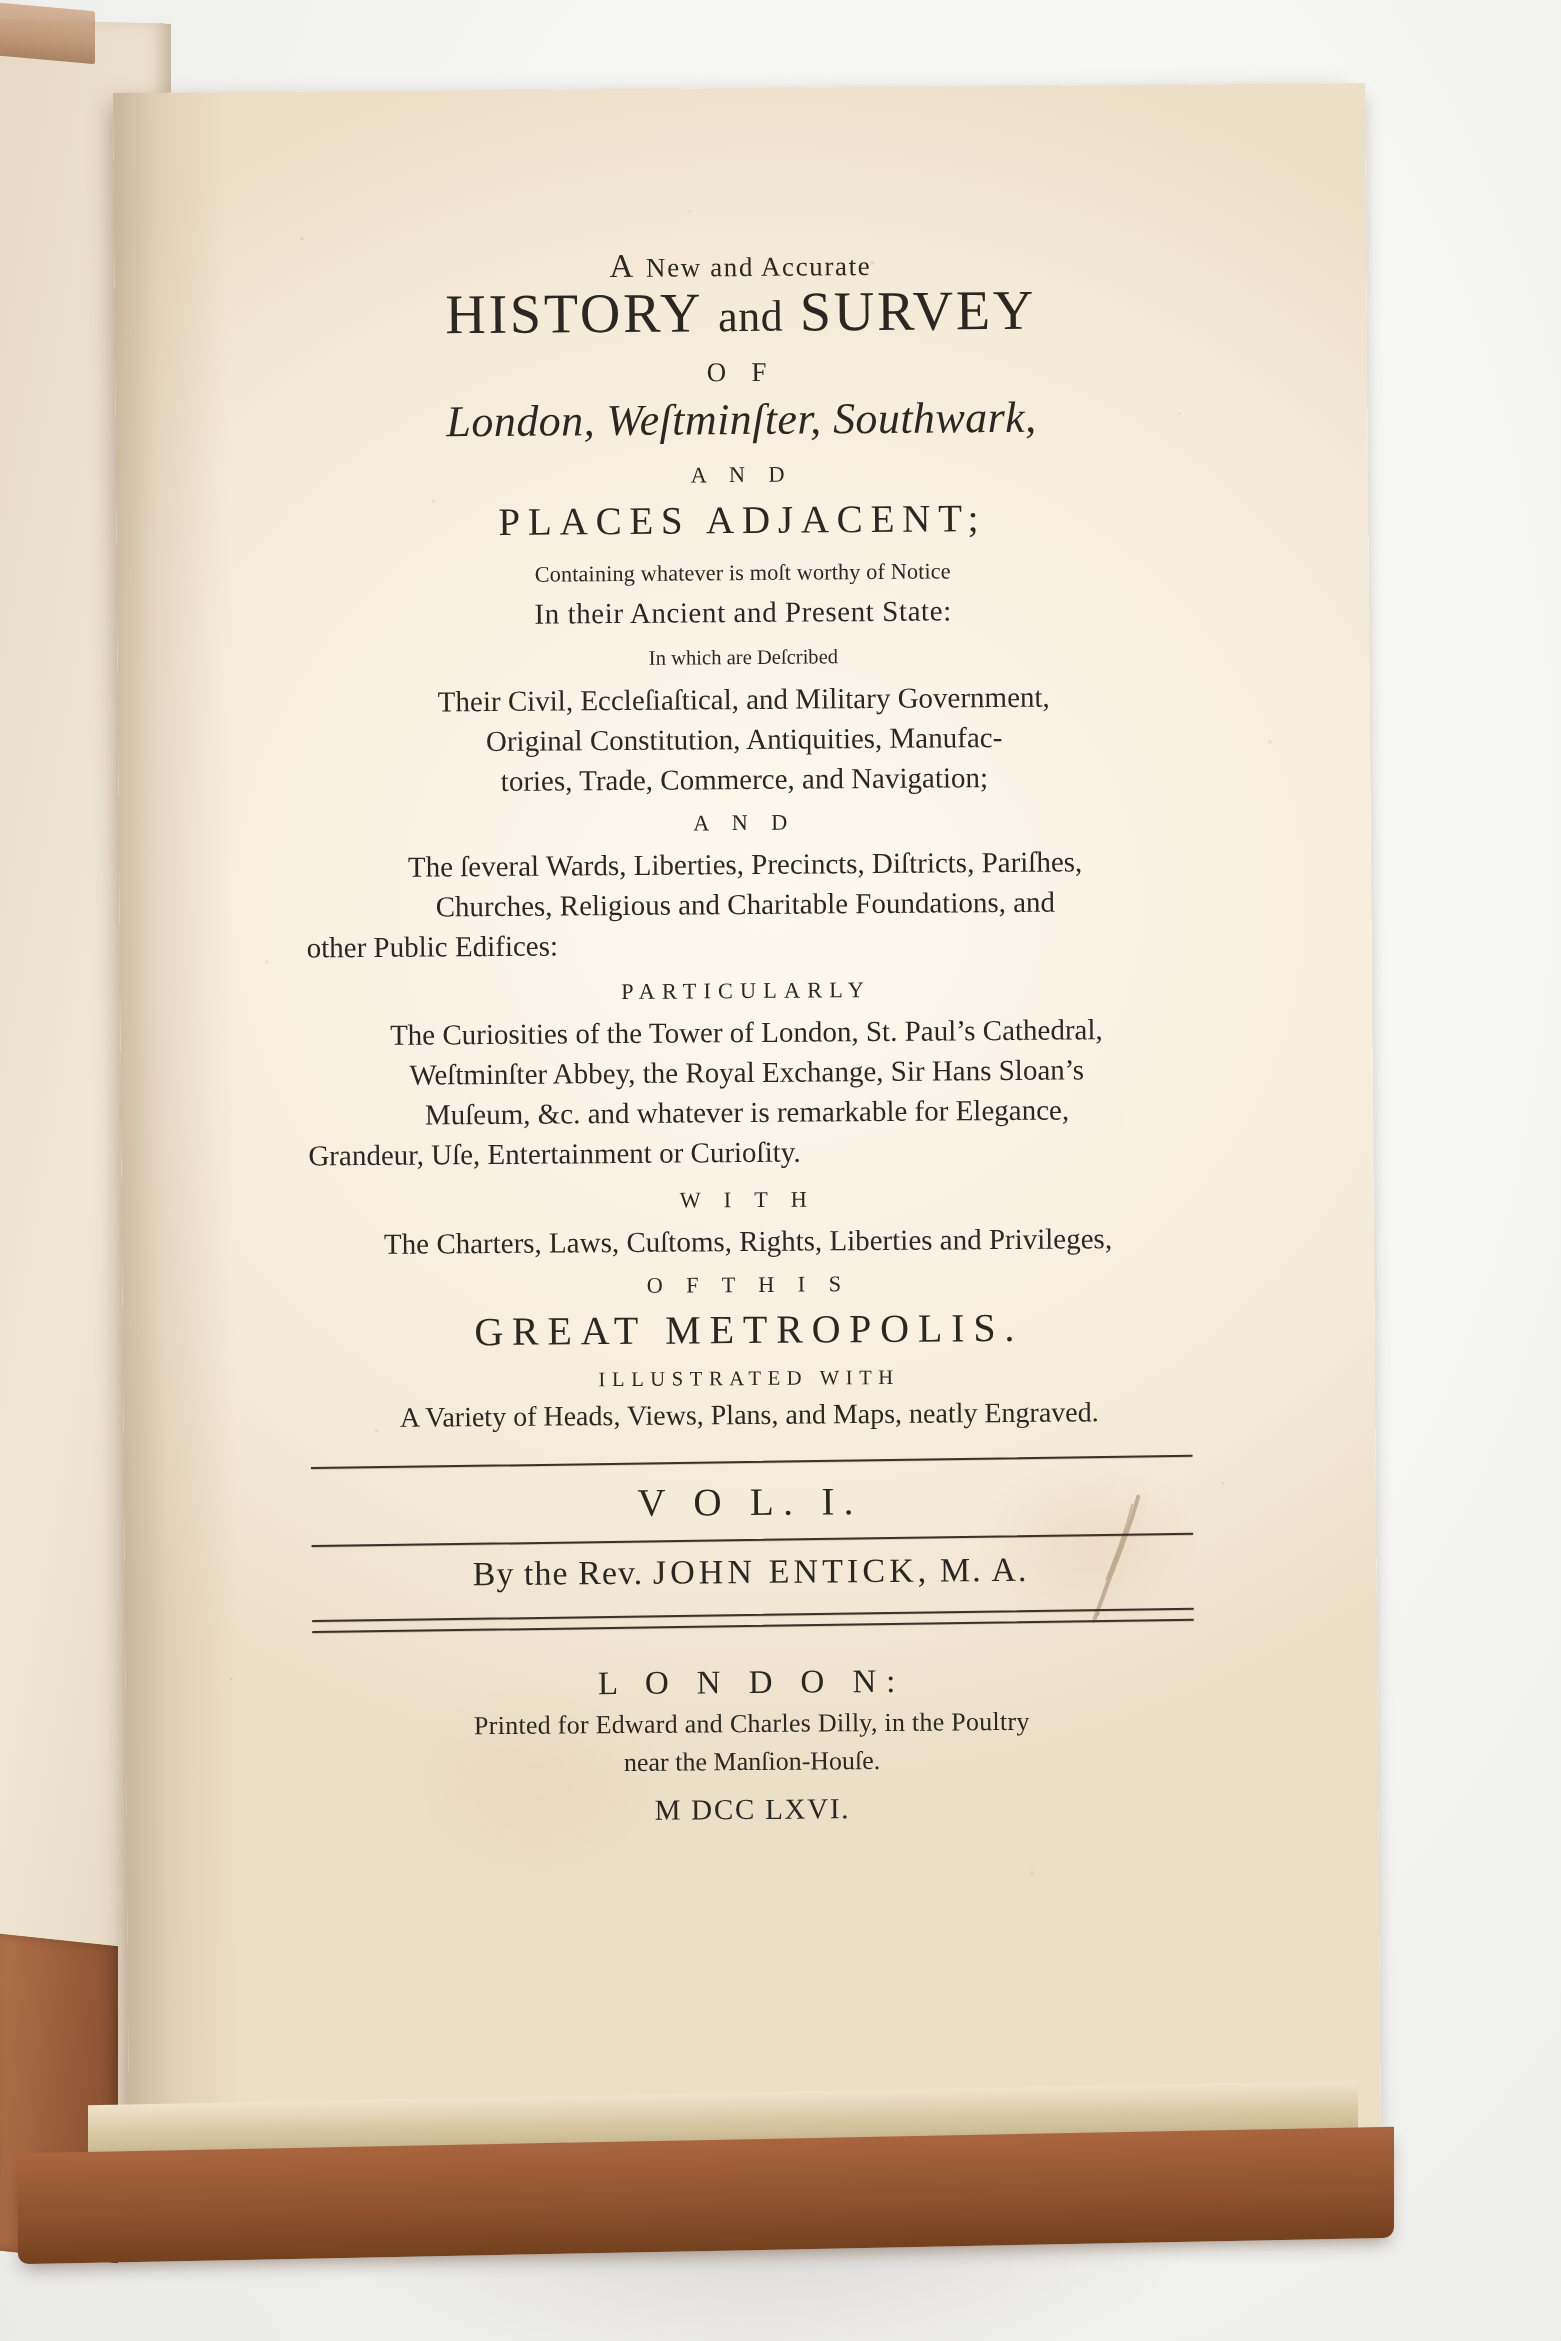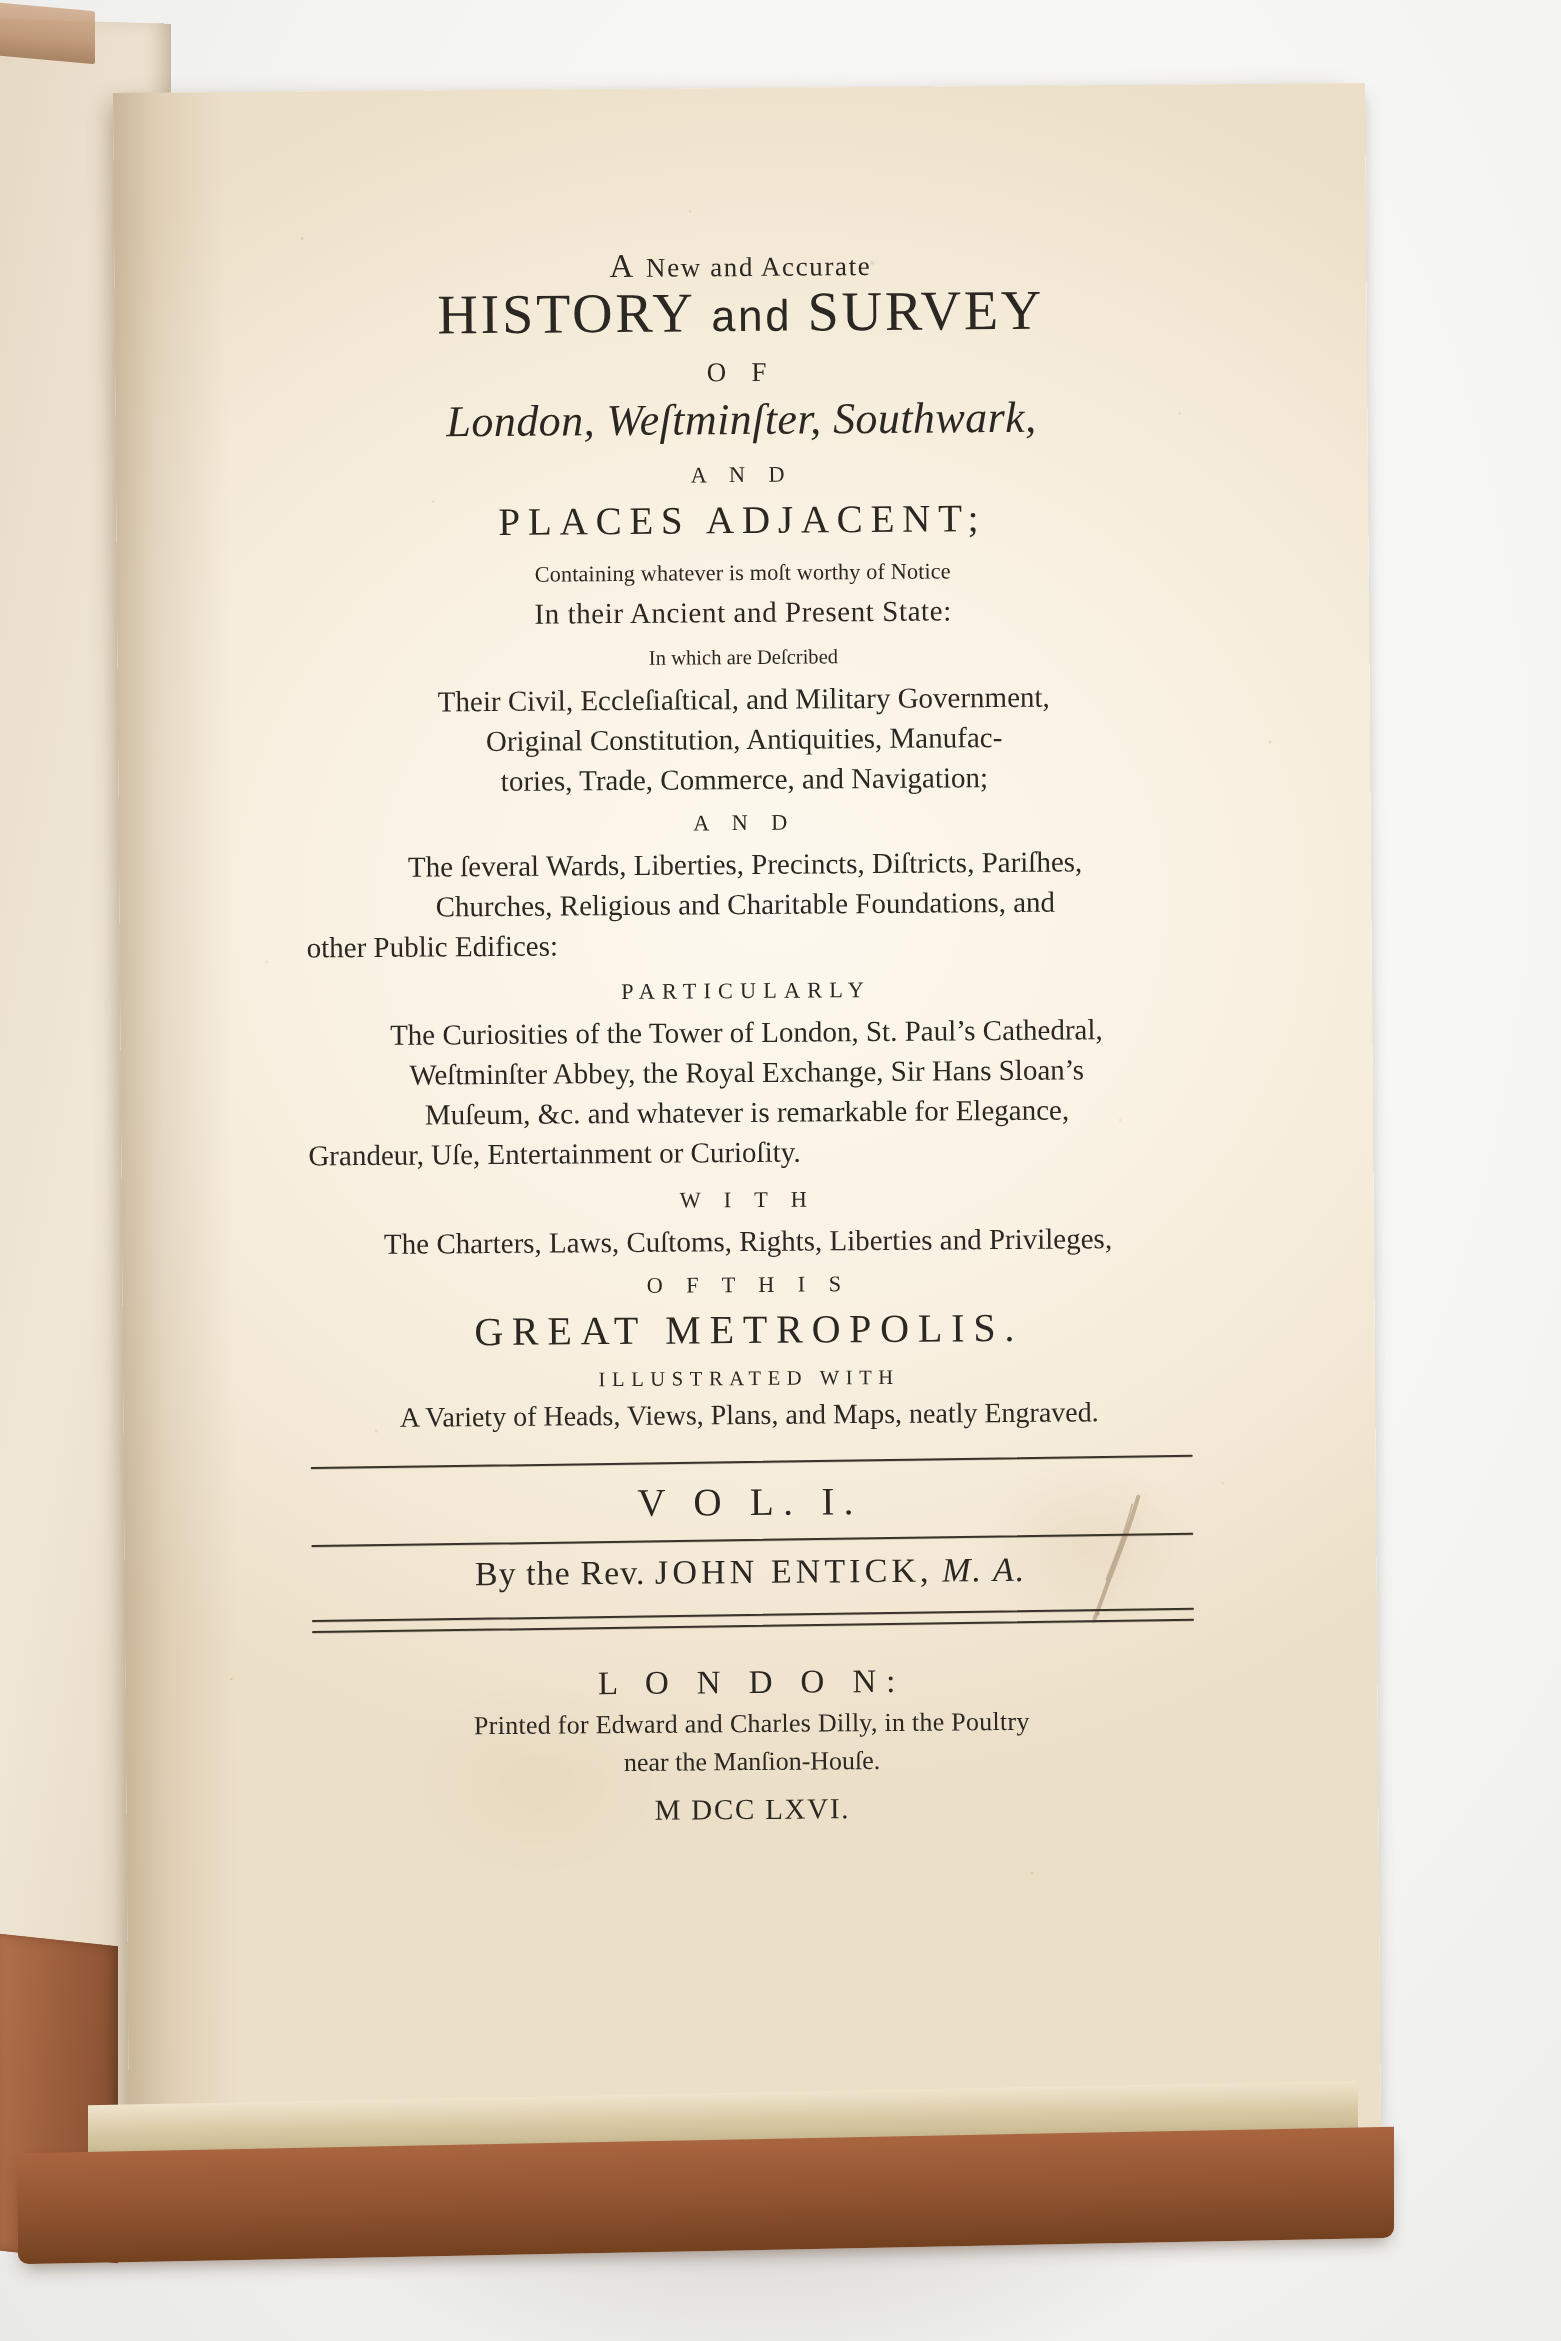--- a/index.html
+++ b/index.html
@@ -68,21 +68,21 @@
   
   #typeblock{position:absolute;left:0;top:0;width:100%;height:100%;
     color:#2b2722;text-align:center;}
   .ln{width:100%;line-height:1.08;white-space:nowrap;}
   .sc{letter-spacing:.06em;}
 
   
   #l-newaccurate{position:absolute;top:160px;font-size:27px;letter-spacing:.11em;}
   #l-newaccurate .big{font-size:33px;}
   #l-title{position:absolute;top:194px;font-size:56px;letter-spacing:.05em;}
-  #l-title .low{font-size:44px;letter-spacing:.01em;font-family:Liberation Mono, monospace;}
+  #l-title .low{font-size:44px;letter-spacing:.01em;}
   #l-of{position:absolute;top:270px;font-size:27px;letter-spacing:.34em;}
   #l-places-ital{position:absolute;top:308px;font-size:44px;font-style:italic;letter-spacing:.01em;}
   #l-and1{position:absolute;top:375px;font-size:22.3px;letter-spacing:.40em;}
   #l-placesadj{position:absolute;top:411px;font-size:39px;letter-spacing:.20em;}
   #l-containing{position:absolute;top:473px;font-size:22.3px;letter-spacing:.005em;}
   #l-ancient{position:absolute;top:509px;font-size:29px;letter-spacing:.02em;}
   #l-inwhich{position:absolute;top:558px;font-size:20.6px;}
   #l-civil{position:absolute;top:596px;font-size:29px;}
   #l-original{position:absolute;top:636px;font-size:29px;}
   #l-tories{position:absolute;top:676px;font-size:29px;}
@@ -105,21 +105,21 @@
   .rule{position:absolute;height:2.4px;background:#3a332a;border-radius:1.2px;
         box-shadow:0 0.6px 0 rgba(60,50,38,.25);}
   #rule1{left:187px;top:1373px;width:882px;transform:rotate(-0.35deg);}
   #rule2{left:187px;top:1451px;width:882px;transform:rotate(-0.35deg);}
   #rule3{left:187px;top:1526px;width:882px;transform:rotate(-0.35deg);}
   #rule4{left:187px;top:1537px;width:882px;transform:rotate(-0.35deg);}
 
   #l-vol{position:absolute;top:1393px;font-size:39px;letter-spacing:.24em;}
   #l-author{position:absolute;top:1466px;font-size:34px;letter-spacing:.03em;}
   #l-author .name{letter-spacing:.12em;}
-  #l-author .ma{font-style:italic;letter-spacing:.06em;}
+  #l-author .ma{letter-spacing:.06em;}
   #l-london{position:absolute;top:1577px;font-size:33px;letter-spacing:.30em;}
   #l-printed{position:absolute;top:1622px;font-size:26px;letter-spacing:.01em;}
   #l-mansion{position:absolute;top:1660px;font-size:26px;}
   #l-date{position:absolute;top:1706px;font-size:29px;letter-spacing:.06em;}
 
   
   #edge-fore{position:absolute;left:88px;top:2093px;width:1270px;height:71px;
     background:linear-gradient(180deg,#efe4cd 0%,#d8c9a4 40%,#b8a87e 100%);
     transform:skewY(-1.1deg);}
   #edge-marbled{position:absolute;left:88px;top:2143px;width:1282px;height:68px;

